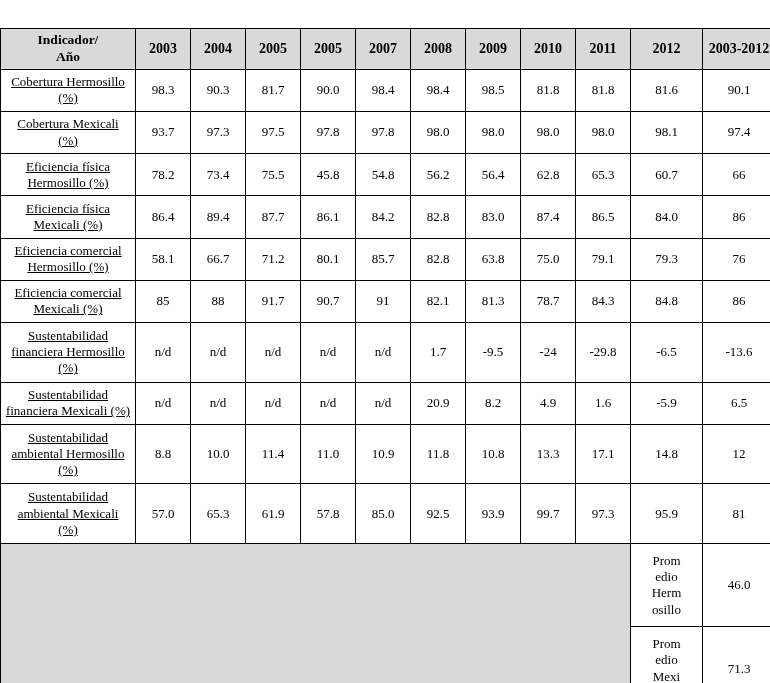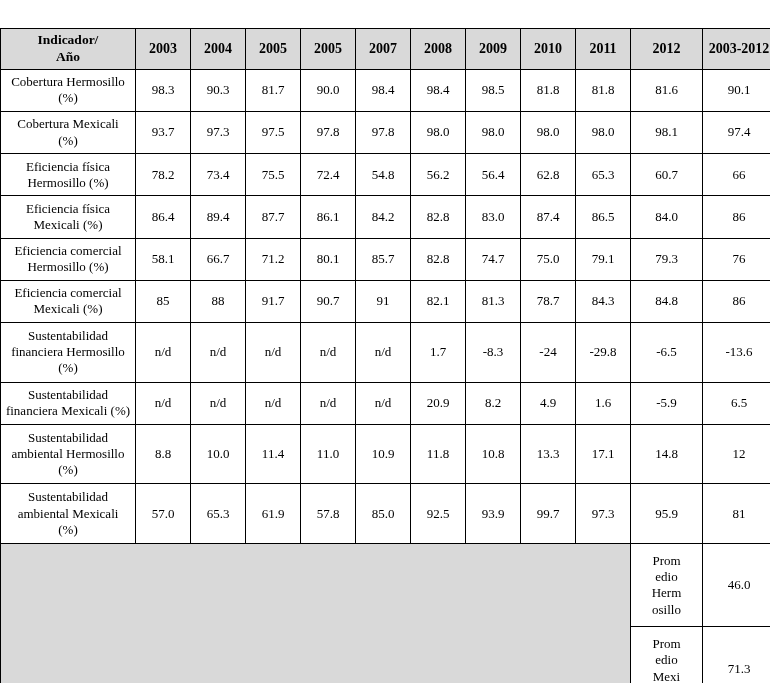--- a/index.html
+++ b/index.html
@@ -44,20 +44,21 @@
     font-weight: bold;
     font-size: 14px;
   }
   tr.header-row th.indicator-head {
     font-size: 13.5px;
   }
   td.row-label {
     text-align: center;
     font-size: 13px;
     padding: 4px 6px;
+    text-decoration: underline;
   }
   td.value-cell {
     font-size: 13px;
   }
   
   tr.footer-row td.footer-blank {
     background: #d9d9d9;
     border-right: 1px solid #000000;
   }
   tr.footer-row td.footer-label {
@@ -151,21 +152,21 @@
       </tr>
 
       <tr>
         <td class="row-label">
           <span>Eficiencia física</span><br>
           <span>Hermosillo (%)</span>
         </td>
         <td class="value-cell">78.2</td>
         <td class="value-cell">73.4</td>
         <td class="value-cell">75.5</td>
-        <td class="value-cell">72.4</td>
+        <td class="value-cell">45.8</td>
         <td class="value-cell">54.8</td>
         <td class="value-cell">56.2</td>
         <td class="value-cell">56.4</td>
         <td class="value-cell">62.8</td>
         <td class="value-cell">65.3</td>
         <td class="value-cell">60.7</td>
         <td class="value-cell">66</td>
       </tr>
 
       <tr>
@@ -190,21 +191,21 @@
         <td class="row-label">
           <span>Eficiencia comercial</span><br>
           <span>Hermosillo (%)</span>
         </td>
         <td class="value-cell">58.1</td>
         <td class="value-cell">66.7</td>
         <td class="value-cell">71.2</td>
         <td class="value-cell">80.1</td>
         <td class="value-cell">85.7</td>
         <td class="value-cell">82.8</td>
-        <td class="value-cell">74.7</td>
+        <td class="value-cell">63.8</td>
         <td class="value-cell">75.0</td>
         <td class="value-cell">79.1</td>
         <td class="value-cell">79.3</td>
         <td class="value-cell">76</td>
       </tr>
 
       <tr>
         <td class="row-label">
           <span>Eficiencia comercial</span><br>
           <span>Mexicali (%)</span>
@@ -227,21 +228,21 @@
           <span>Sustentabilidad</span><br>
           <span>financiera Hermosillo</span><br>
           <span>(%)</span>
         </td>
         <td class="value-cell">n/d</td>
         <td class="value-cell">n/d</td>
         <td class="value-cell">n/d</td>
         <td class="value-cell">n/d</td>
         <td class="value-cell">n/d</td>
         <td class="value-cell">1.7</td>
-        <td class="value-cell">-8.3</td>
+        <td class="value-cell">-9.5</td>
         <td class="value-cell">-24</td>
         <td class="value-cell">-29.8</td>
         <td class="value-cell">-6.5</td>
         <td class="value-cell">-13.6</td>
       </tr>
 
       <tr>
         <td class="row-label">
           <span>Sustentabilidad</span><br>
           <span>financiera Mexicali (%)</span>

